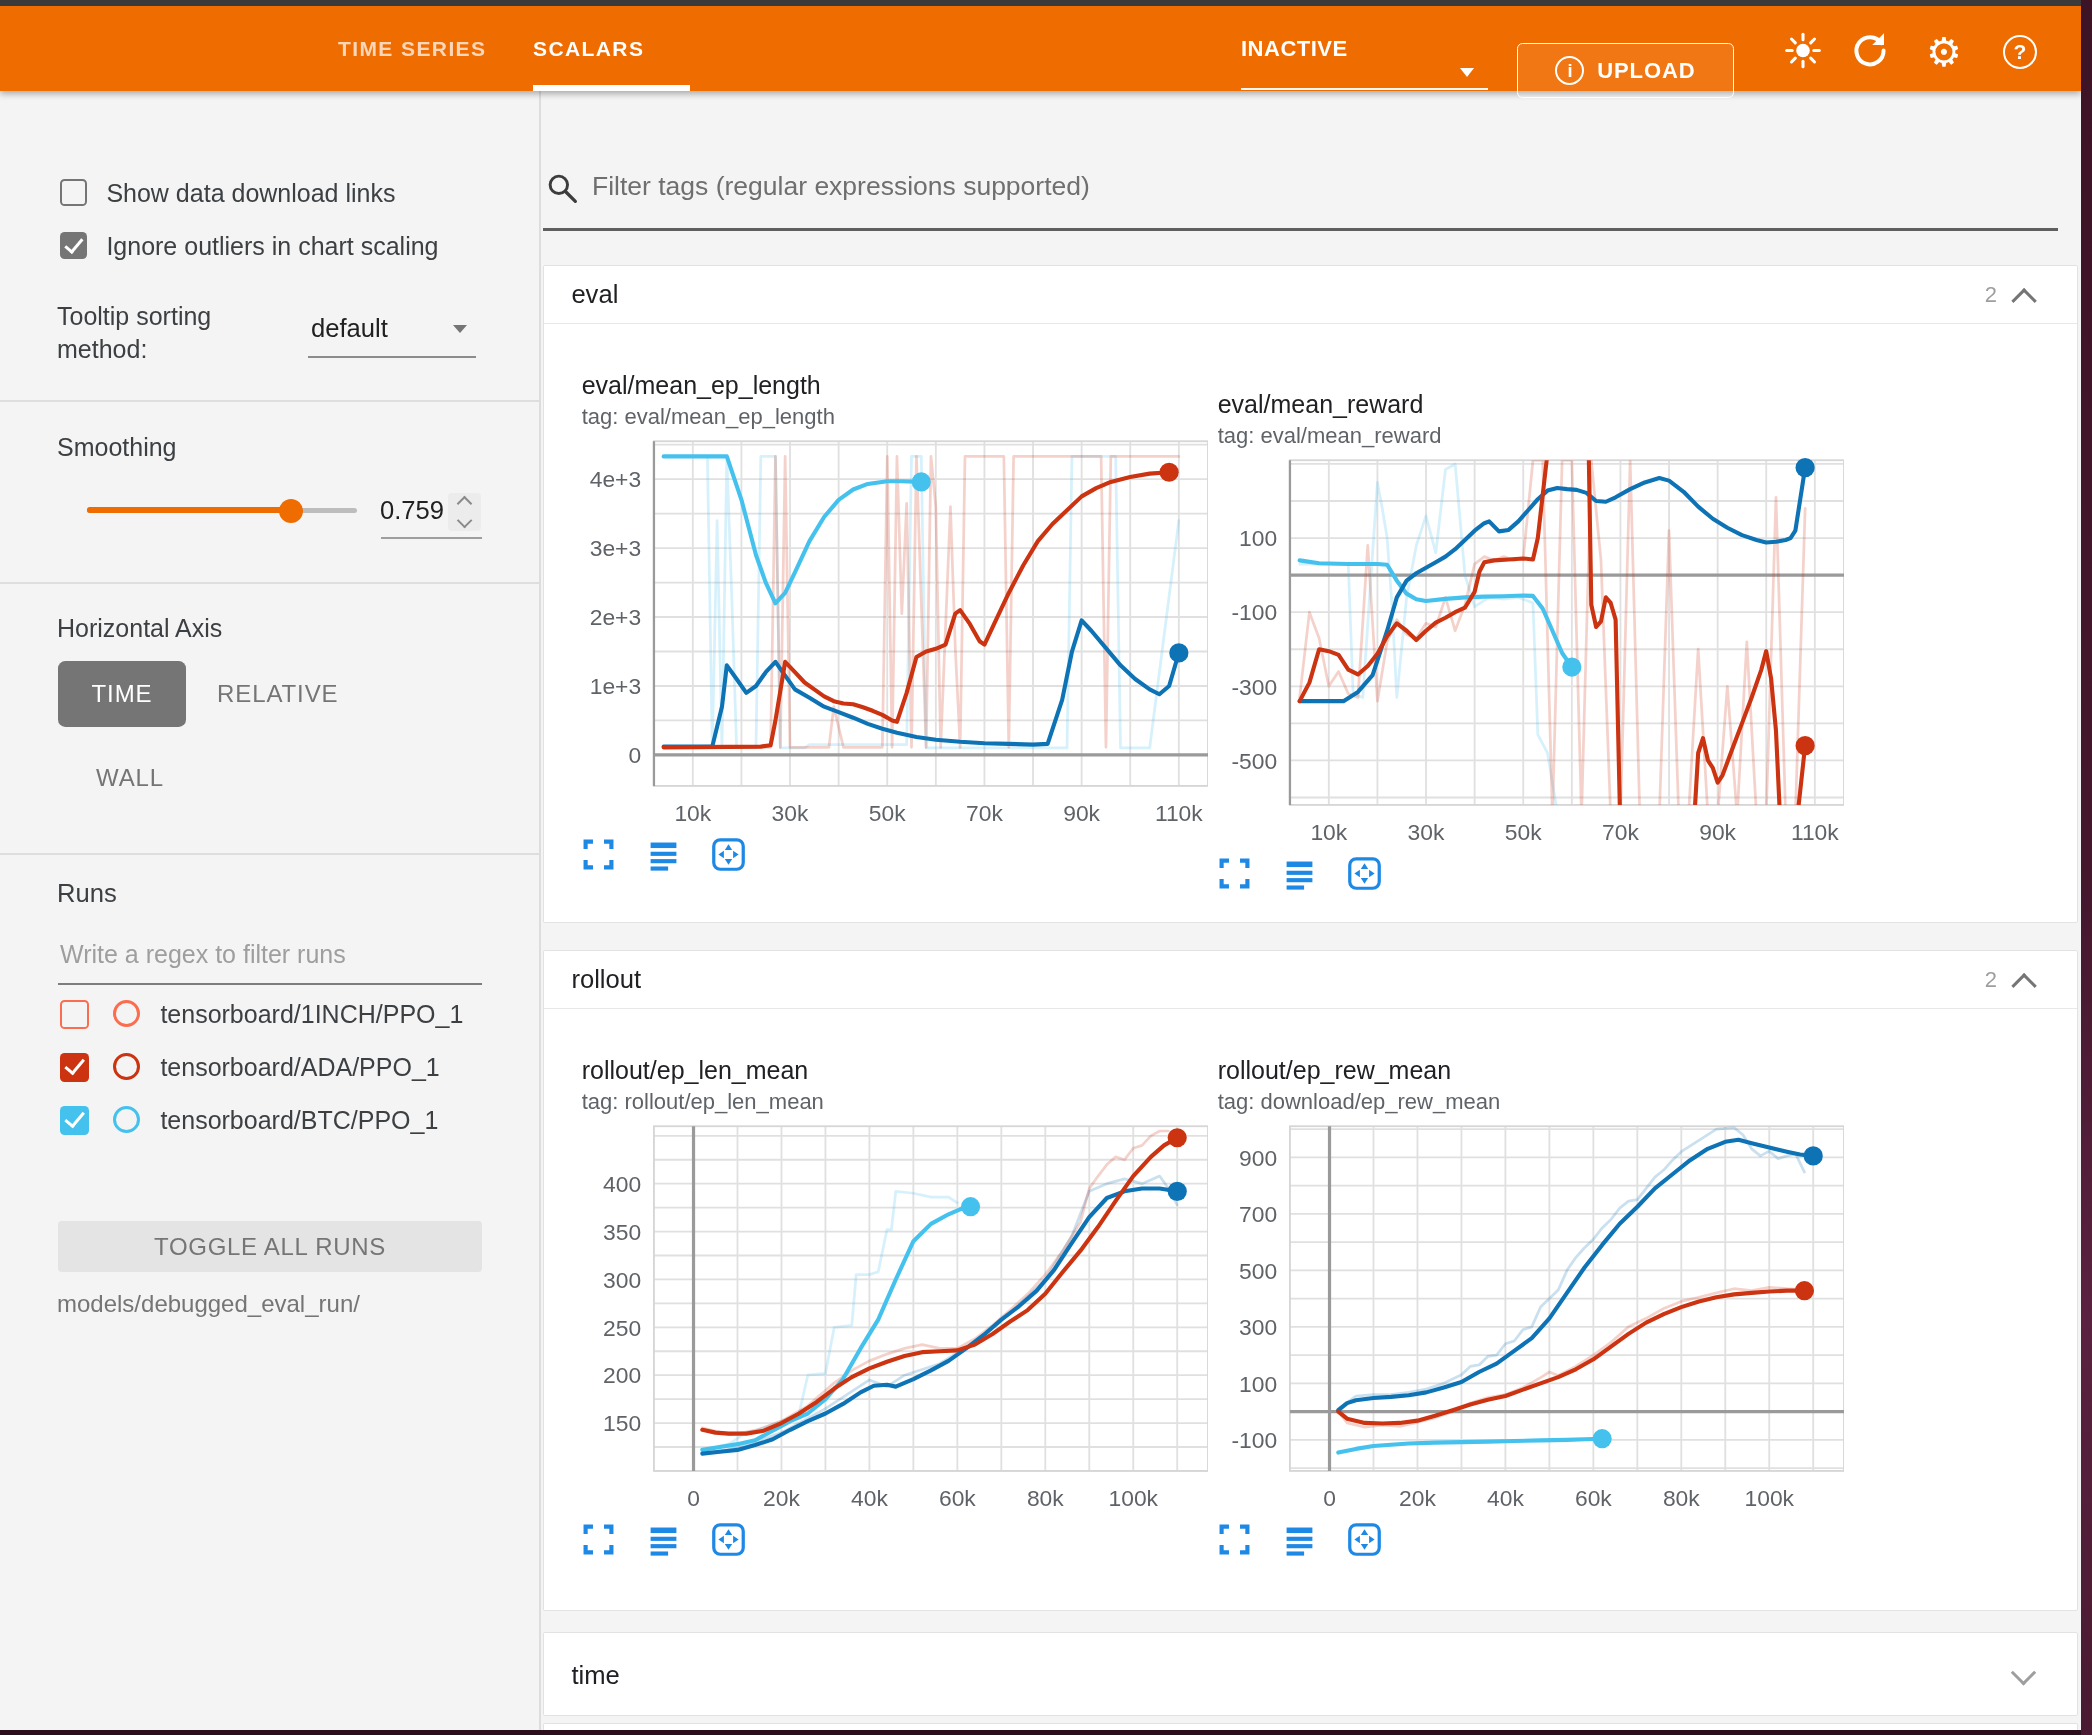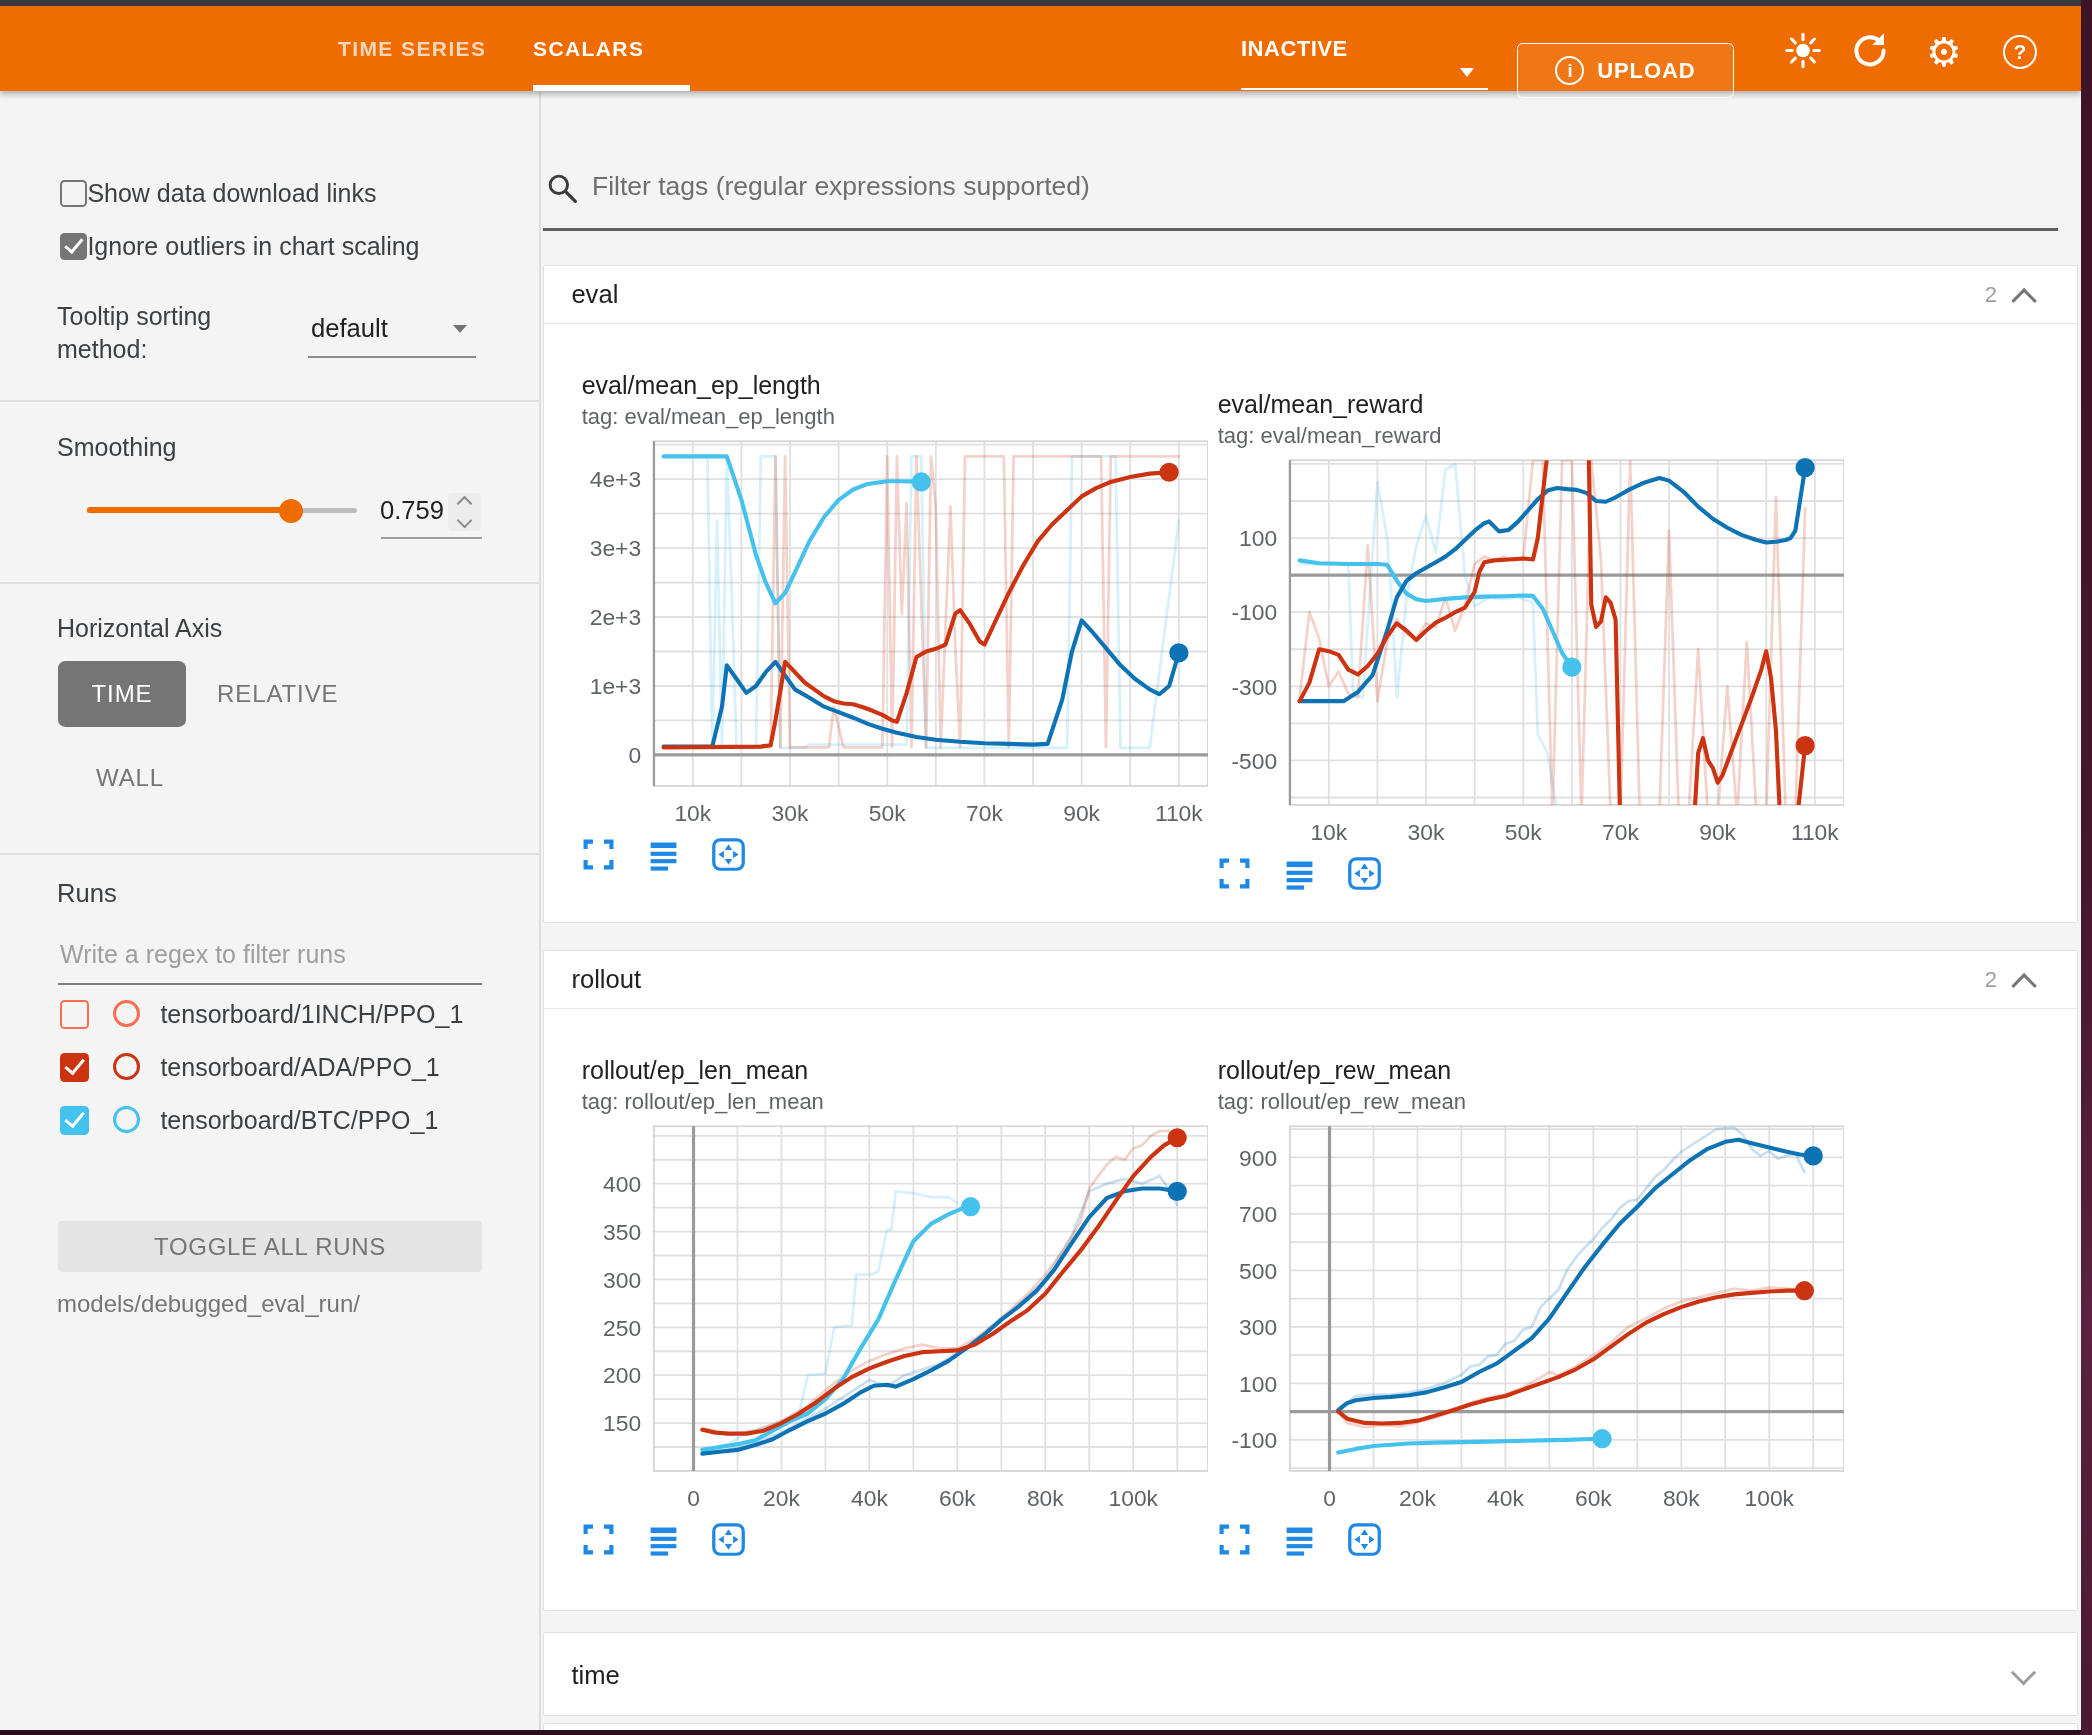--- a/index.html
+++ b/index.html
@@ -31,21 +31,21 @@
   #upload-label{font-size:22px;font-weight:bold;letter-spacing:0.9px}
   .info-circle{width:29px;height:29px;border:2.3px solid #fff;border-radius:50%;display:flex;
                align-items:center;justify-content:center;font-size:18.3px;font-weight:bold;box-sizing:border-box}
   .hdr-icon{top:46px;transform:translateY(-50%);color:#fff;cursor:pointer}
   .help-circle{width:34px;height:34px;border:2.7px solid #fff;border-radius:50%;display:flex;
                align-items:center;justify-content:center;font-size:21px;font-weight:bold;box-sizing:border-box}
   
   #sidebar-border{left:539px;top:91px;width:1.8px;height:1644px;background:#ddd}
   .sb-label{font-size:25px;color:#3c4043}
   .sb-divider{left:0;width:539px;height:1.8px;background:#dedede}
-  .settings-row{left:60px;display:flex;align-items:center;}
+  .settings-row{left:60px;display:flex;align-items:flex-start;gap:19px}
   .cb{width:27.4px;height:27.4px;border-radius:4.6px;box-sizing:border-box;position:relative;cursor:pointer;flex:0 0 auto}
   .cb.unchecked{border:2.7px solid #757575;background:transparent}
   .cb.checked{background:#757575}
   .cb.checked::after{content:"";position:absolute;left:9.1px;top:2.7px;width:7.3px;height:14.6px;
        border:solid #fff;border-width:0 3.7px 3.7px 0;transform:rotate(40deg)}
   .select-underline{height:1.8px;background:#8c8c8c}
   .sel-arrow{width:0;height:0;border-left:7.3px solid transparent;border-right:7.3px solid transparent;
              border-top:8.2px solid #757575}
   #smooth-track-gray{left:87px;top:508px;width:270px;height:4.6px;background:#bdbdbd;border-radius:2.7px}
   #smooth-track-orange{left:87px;top:507px;height:6.4px;background:#ef6c00;border-radius:2.7px}
@@ -468,21 +468,21 @@
           <rect x="3" y="3" width="32" height="32" rx="7" fill="none" stroke="#1e88e5" stroke-width="3.5"></rect>
           <path d="M19 8 L23 14 H15 Z" fill="#1e88e5"></path>
           <path d="M19 30 L15 24 H23 Z" fill="#1e88e5"></path>
           <path d="M8 19 L14 15 V23 Z" fill="#1e88e5"></path>
           <path d="M30 19 L24 23 V15 Z" fill="#1e88e5"></path>
         </svg></span>
     </div>
 </div>
 <div class="abs chart-group" style="left:1204px;top:1054px">
   <div class="chart-title">rollout/ep_rew_mean</div>
-  <div class="chart-tag">tag: rollout/ep_rew_mean</div>
+  <div class="chart-tag">tag: download/ep_rew_mean</div>
   <svg class="chart-svg" width="640" height="395" viewBox="0 0 700 432">
       <defs>
         <clipPath id="clip3">
           <rect x="94" y="9" width="606" height="377"></rect>
         </clipPath>
       </defs>
       <line x1="137.28571428571428" y1="9" x2="137.28571428571428" y2="386" stroke="#e0e0e0" stroke-width="2"></line>
       <line x1="185.38095238095238" y1="9" x2="185.38095238095238" y2="386" stroke="#e0e0e0" stroke-width="2"></line>
       <line x1="233.47619047619048" y1="9" x2="233.47619047619048" y2="386" stroke="#e0e0e0" stroke-width="2"></line>
       <line x1="281.57142857142856" y1="9" x2="281.57142857142856" y2="386" stroke="#e0e0e0" stroke-width="2"></line>

